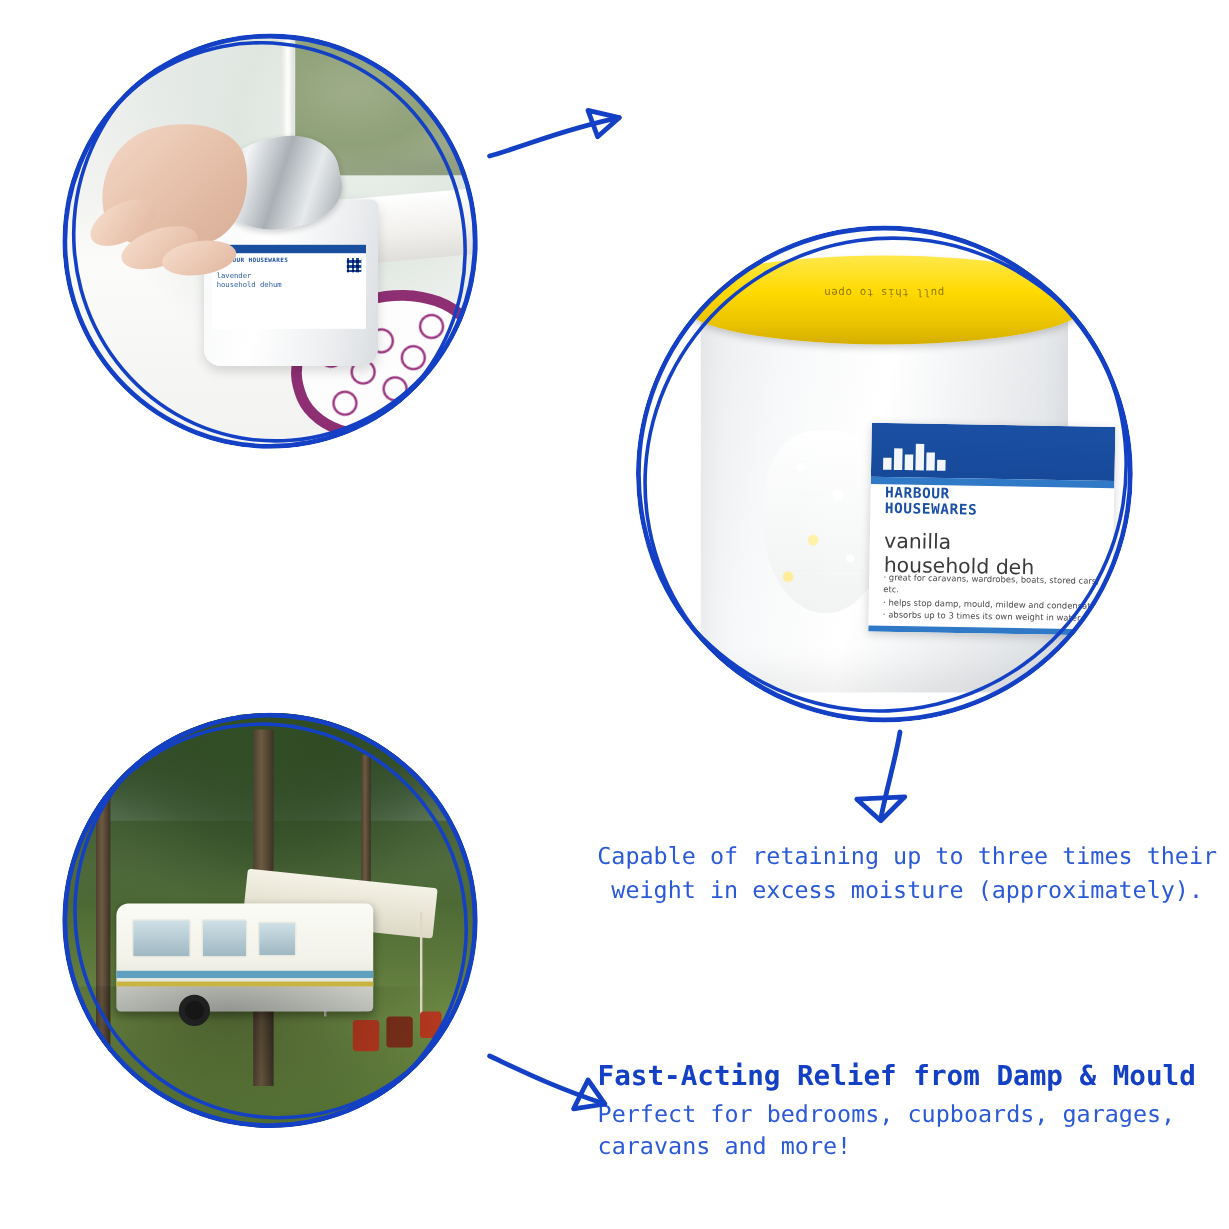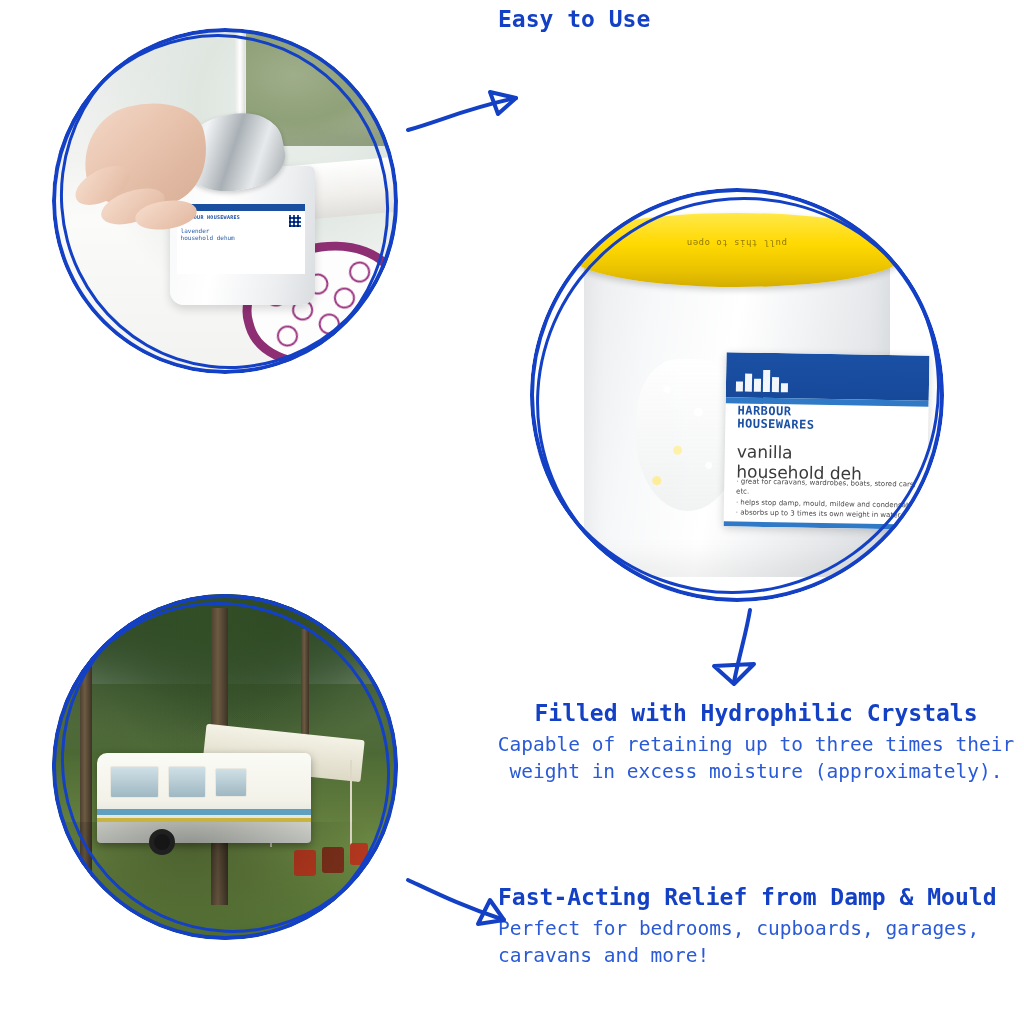--- a/index.html
+++ b/index.html
@@ -432,21 +432,20 @@
   <div class="ring thin" style="inset:-9px -3px 5px 8px; transform:rotate(7deg);"></div>
   <div class="ring thin" style="inset:6px 9px -7px -4px; transform:rotate(-11deg);"></div>
 </div>
 
 <svg class="arrow" style="left:398px; top:70px;" width="130" height="70" viewBox="0 0 130 70">
   <path d="M10 60 C 45 50, 70 38, 118 28" stroke="#1340c4" stroke-width="4" fill="none" stroke-linecap="round"></path>
   <path d="M118 28 L 92 22 L 100 44 Z" fill="none" stroke="#1340c4" stroke-width="4" stroke-linejoin="round"></path>
 </svg>
 
 <div class="text-block" id="text1">
-  <h2 class="heading">Easy to Use</h2>
 </div>
 
 <div class="photo-frame" id="photo3">
   <div class="photo-inner">
     <div class="p3-tub">
       <div class="p3-crystals"></div>
     </div>
     <div class="p3-lid">
       <div class="p3-lid-text">pull this to open</div>
     </div>
@@ -482,21 +481,20 @@
   <div class="ring thin" style="inset:-8px 4px 8px -6px; transform:rotate(9deg);"></div>
   <div class="ring thin" style="inset:9px -7px -5px 6px; transform:rotate(-8deg);"></div>
 </div>
 
 <svg class="arrow" style="left:690px; top:604px;" width="90" height="96" viewBox="0 0 90 96">
   <path d="M60 6 C 56 30, 50 48, 44 78" stroke="#1340c4" stroke-width="4" fill="none" stroke-linecap="round"></path>
   <path d="M44 80 L 24 62 L 64 60 Z" fill="none" stroke="#1340c4" stroke-width="4" stroke-linejoin="round"></path>
 </svg>
 
 <div class="text-block" id="text2">
-  <h2 class="heading">Filled with Hydrophilic Crystals</h2>
   <p class="body">Capable of retaining up to three times their weight in excess moisture (approximately).</p>
 </div>
 
 <div class="text-block" id="text3">
   <h2 class="heading">Fast-Acting Relief from Damp &amp; Mould</h2>
   <p class="body">Perfect for bedrooms, cupboards, garages, caravans and more!</p>
 </div>
 
 <div class="photo-frame" id="photo2">
   <div class="photo-inner">

